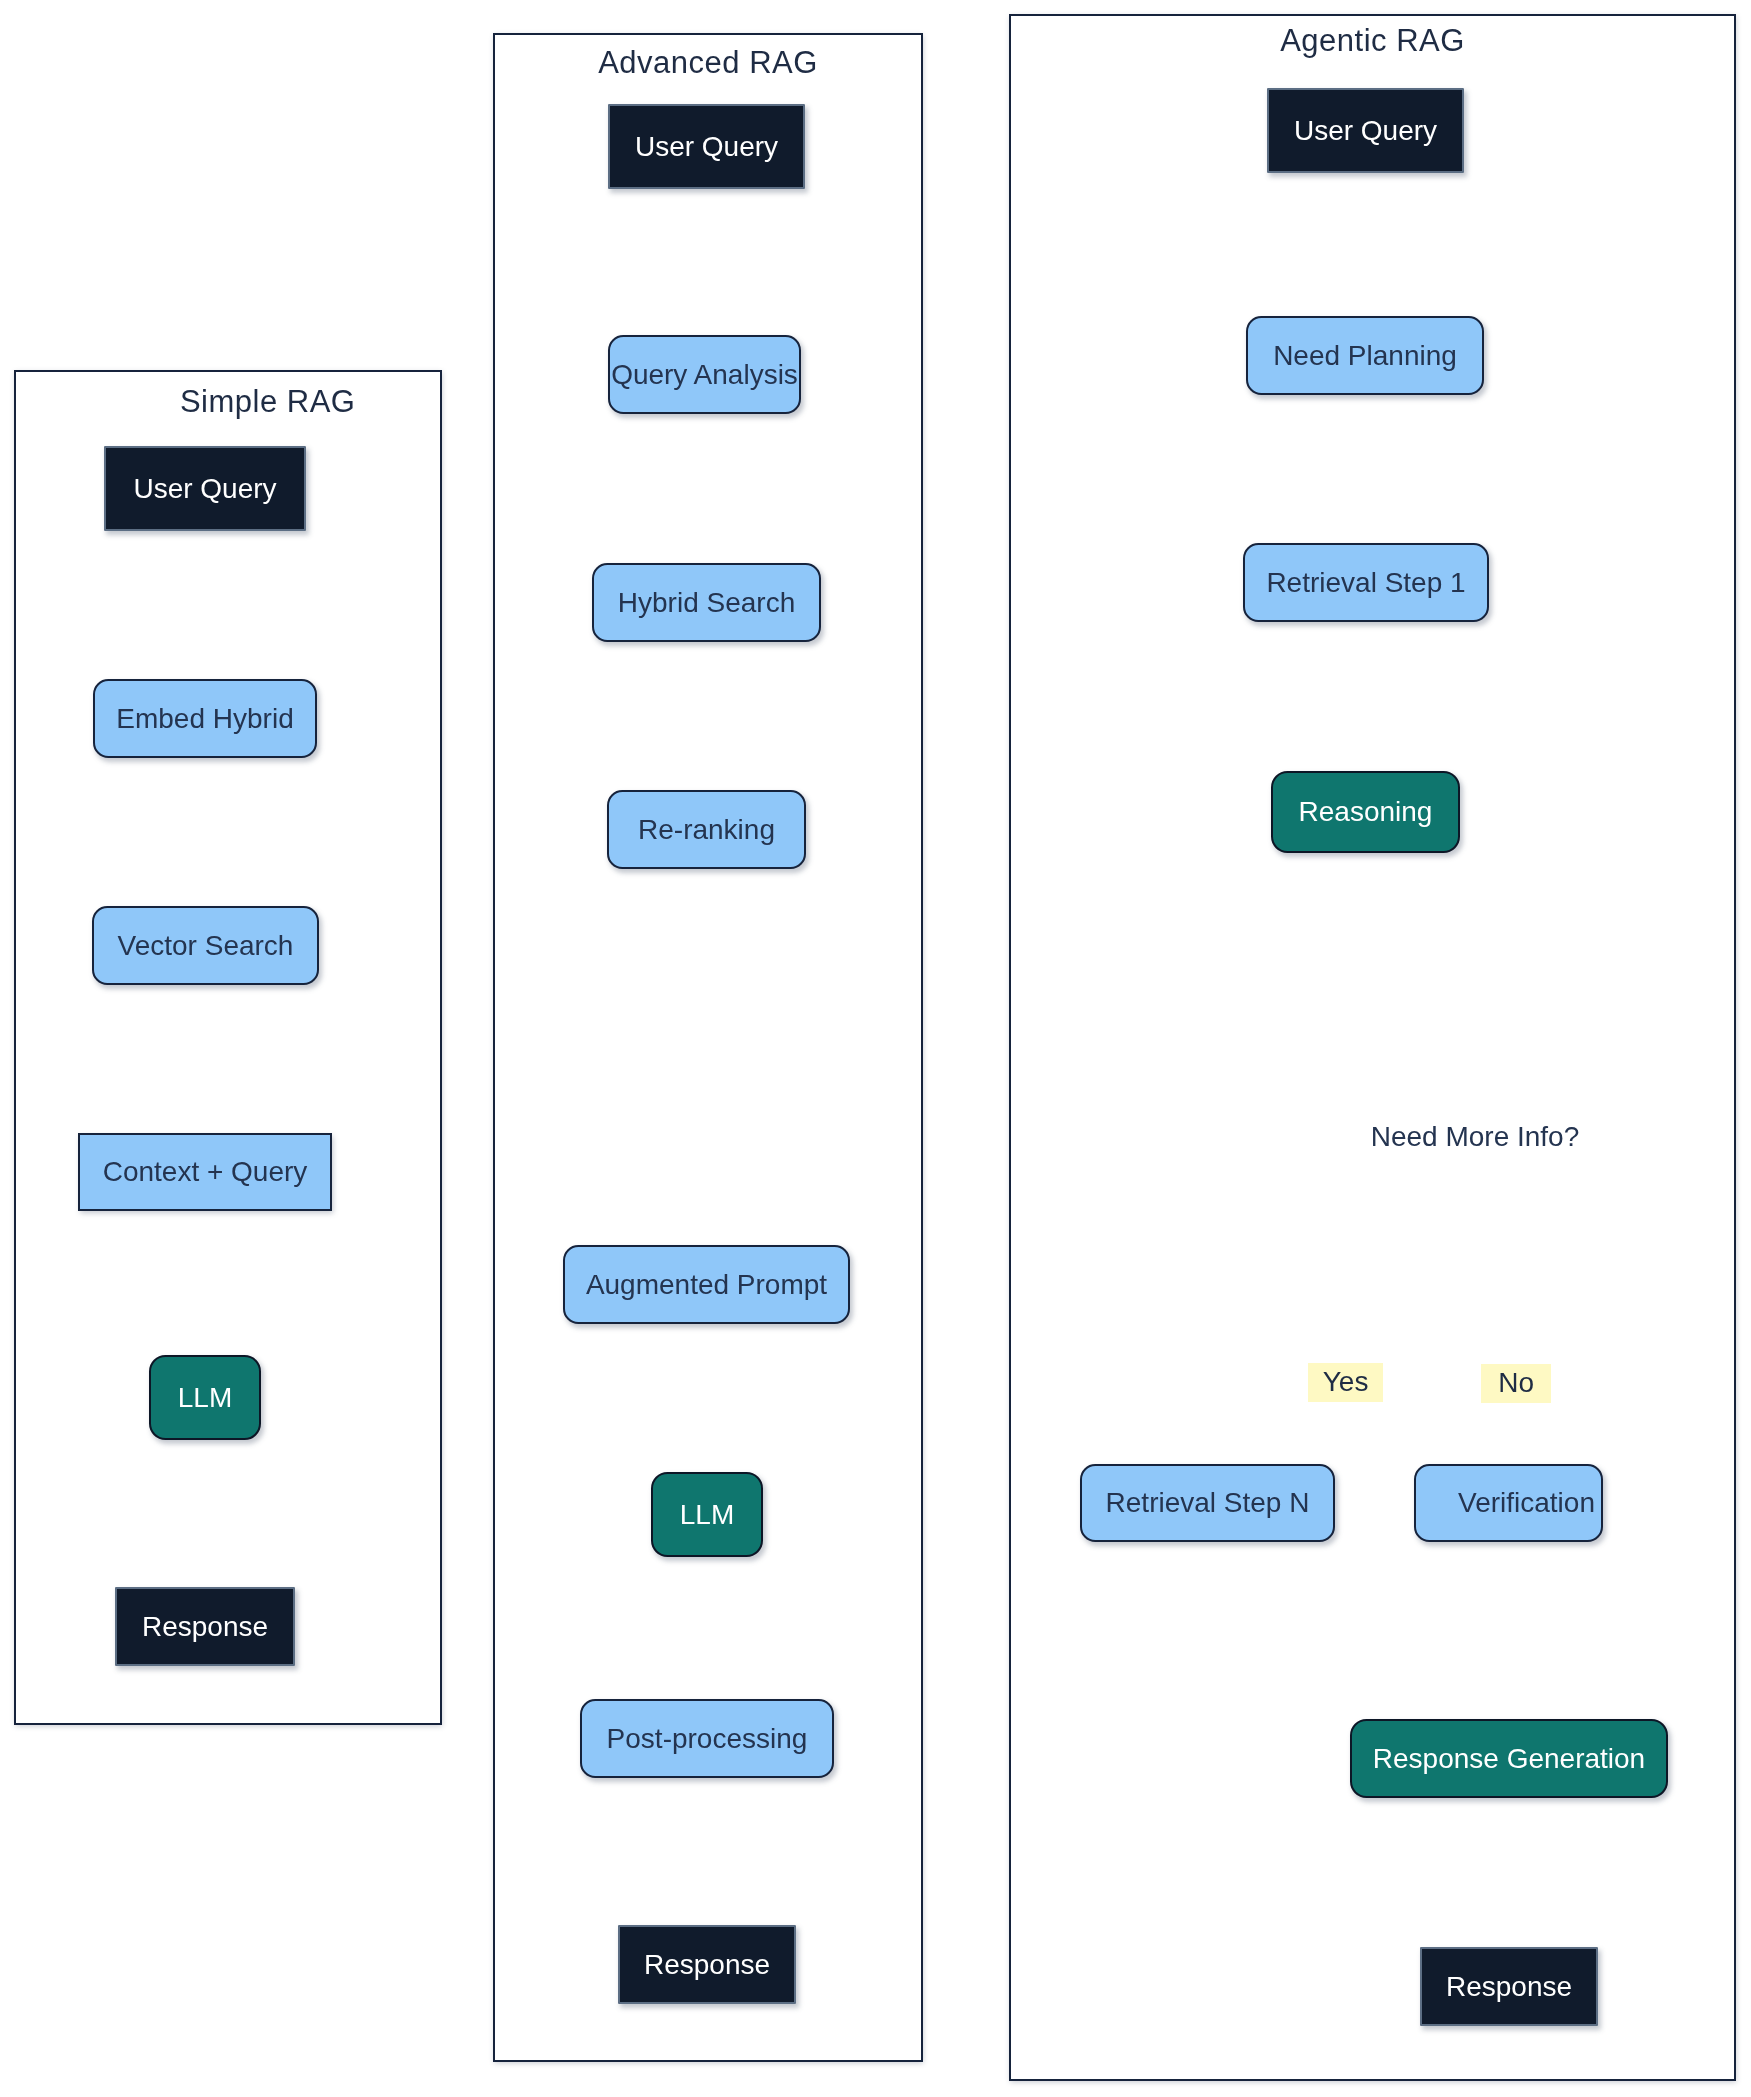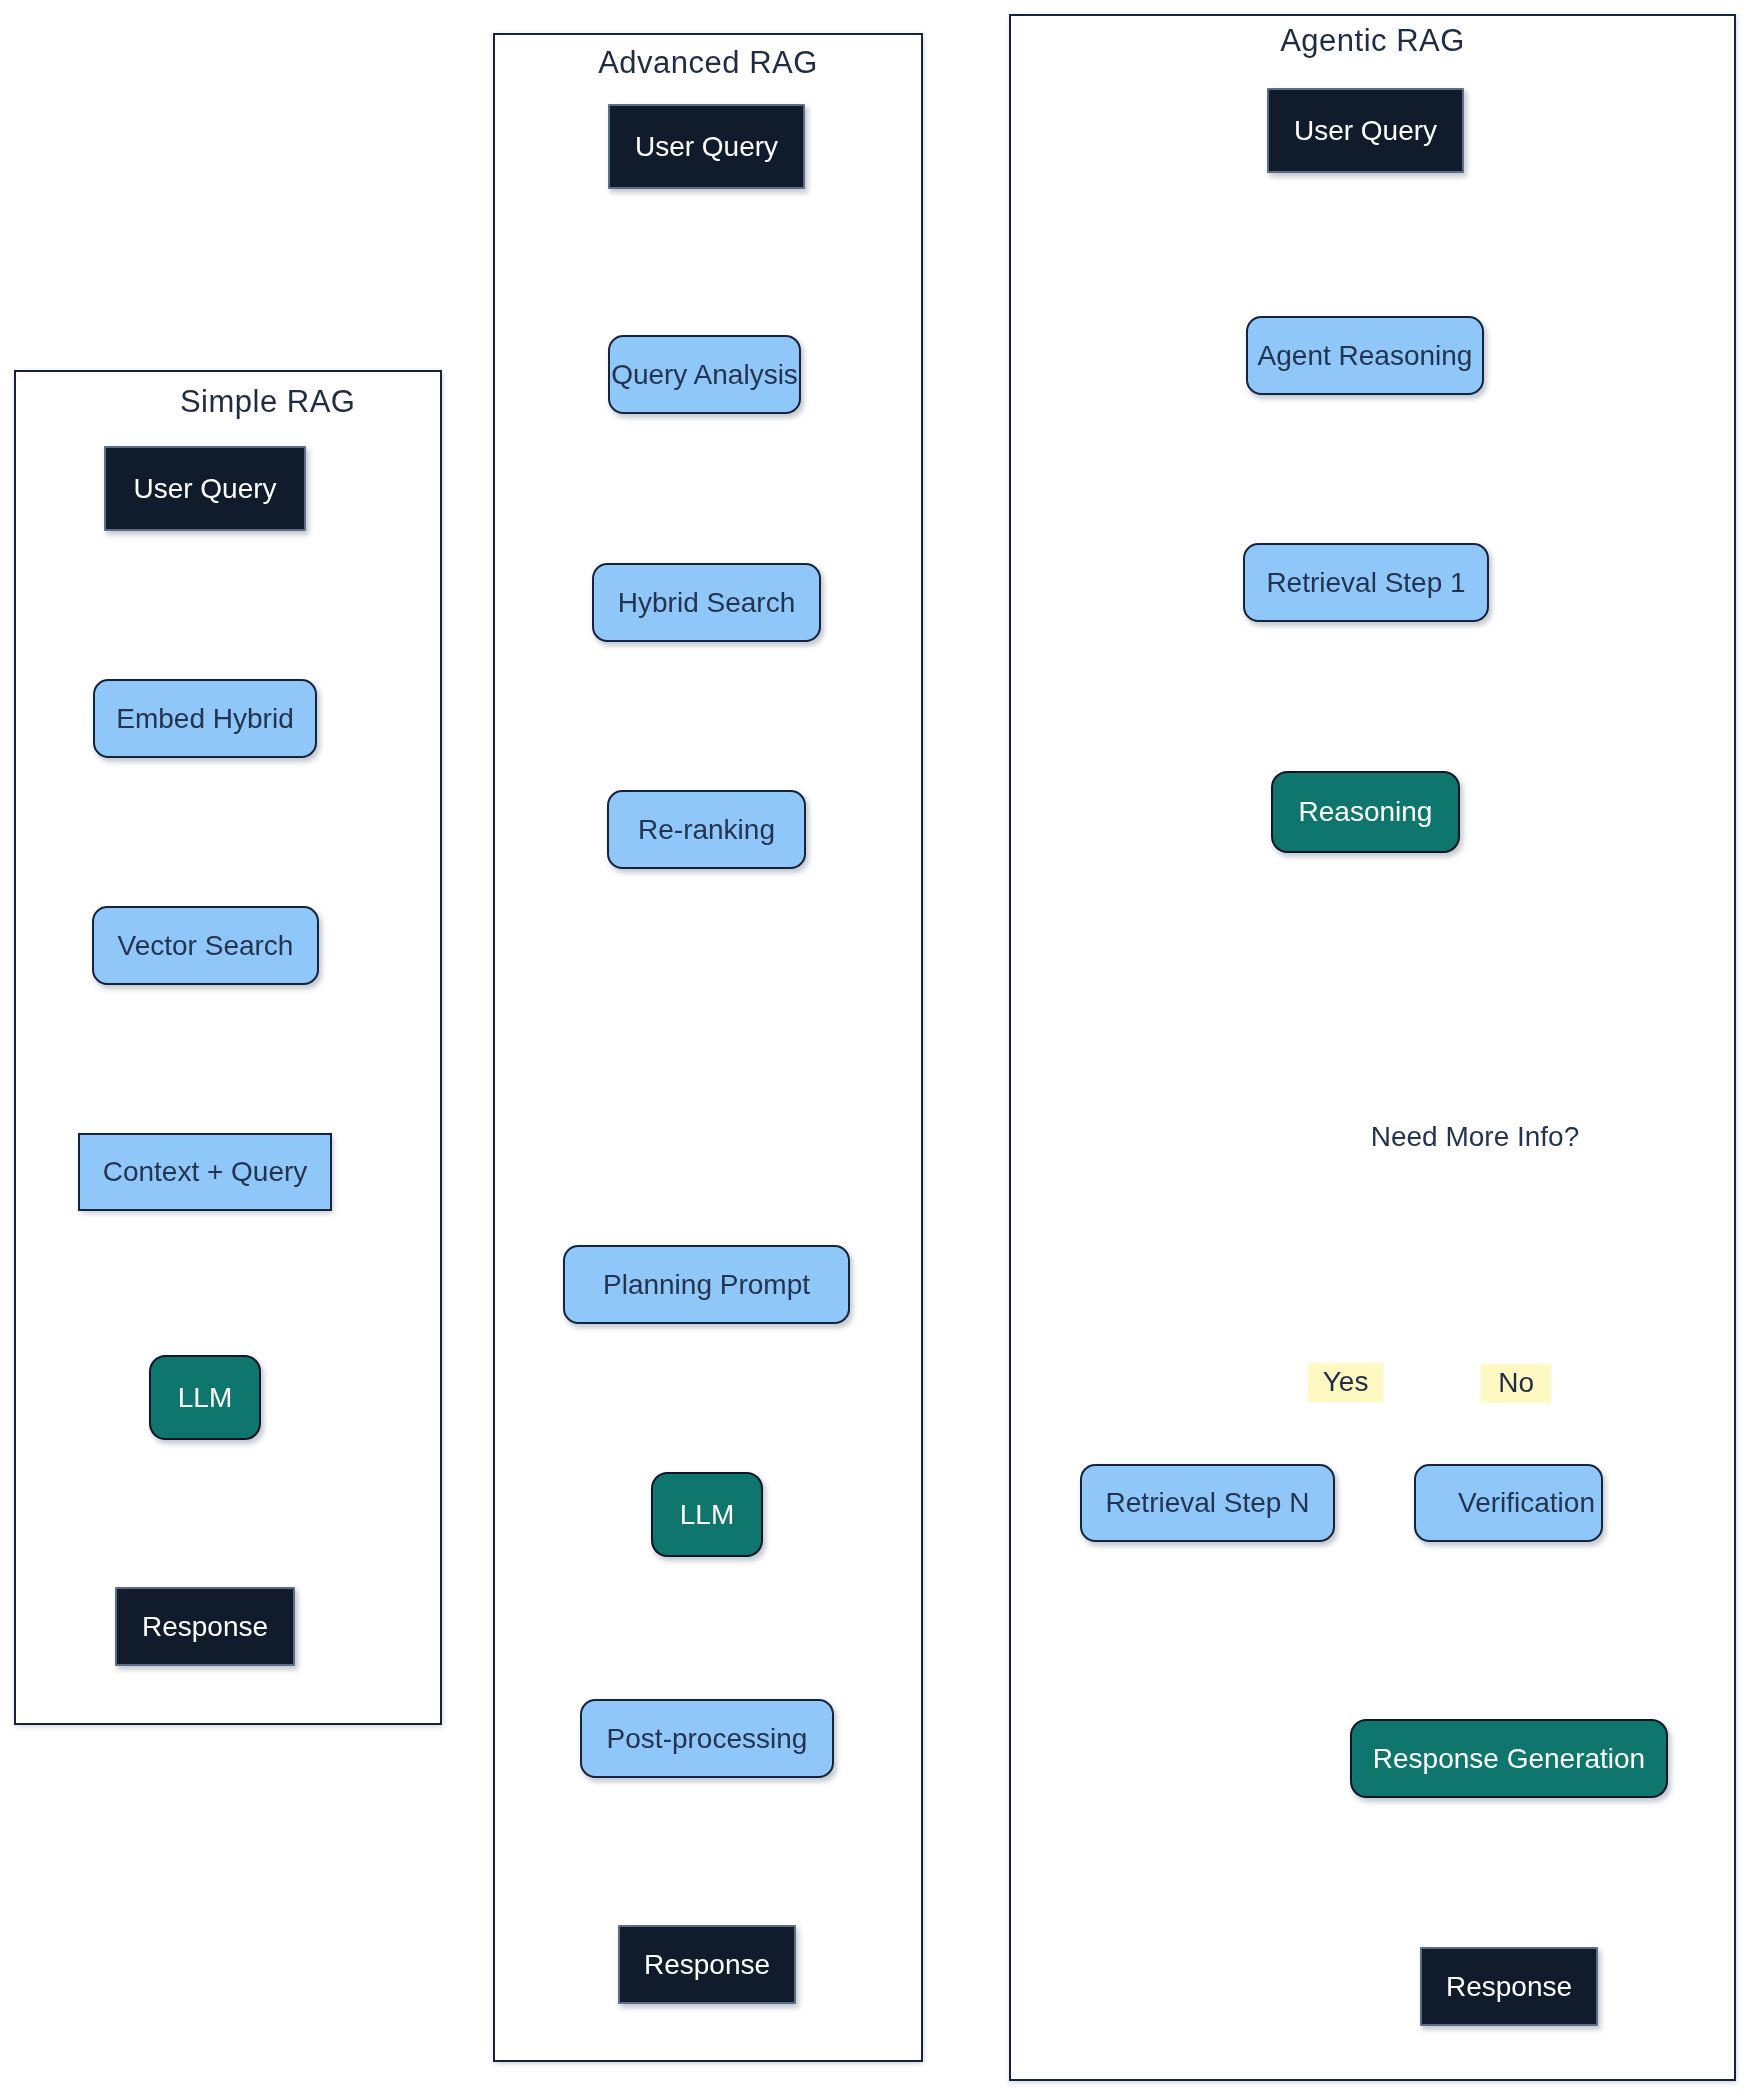--- a/index.html
+++ b/index.html
@@ -75,30 +75,30 @@
   <div class="node accent" style="left:149px; top:1355px; width:112px; height:85px;">LLM</div>
   <div class="node dark" style="left:115px; top:1587px; width:180px; height:79px;">Response</div>
 
   <div class="panel" style="left:493px; top:33px; width:426px; height:2025px;">
     <div class="panel-title" style="top:9.8px;">Advanced RAG</div>
   </div>
   <div class="node dark" style="left:608px; top:104px;  width:197px; height:85px;">User Query</div>
   <div class="node light" style="left:589px; top:335px;  width:193px; height:79px;margin-left:19px;">Query Analysis</div>
   <div class="node light" style="left:592px; top:563px; width:229px; height:79px;">Hybrid Search</div>
   <div class="node light" style="left:607px; top:790px; width:199px; height:79px;">Re-ranking</div>
-  <div class="node light" style="left:563px; top:1245px; width:287px; height:79px;">Planning Prompt</div>
+  <div class="node light" style="left:563px; top:1245px; width:287px; height:79px;">Augmented Prompt</div>
   <div class="node accent" style="left:651px; top:1472px; width:112px; height:85px;">LLM</div>
   <div class="node light" style="left:580px; top:1699px; width:254px; height:79px;">Post-processing</div>
   <div class="node dark" style="left:618px; top:1925px; width:178px; height:79px;">Response</div>
 
   <div class="panel" style="left:1009px; top:13.7px; width:723px; height:2063px;">
     <div class="panel-title" style="top:7.6px;">Agentic RAG</div>
   </div>
   <div class="node dark" style="left:1267px; top:88px;  width:197px; height:85px;">User Query</div>
-  <div class="node light" style="left:1246px; top:316px;  width:238px; height:79px;">Agent Reasoning</div>
+  <div class="node light" style="left:1246px; top:316px;  width:238px; height:79px;">Need Planning</div>
   <div class="node light" style="left:1243px; top:543px;  width:246px; height:79px;">Retrieval Step 1</div>
   <div class="node accent" style="left:1271px; top:771px; width:189px; height:82px;">Reasoning</div>
   <div class="decision-label" style="left:1355px; top:1121px; width:240px;">Need More Info?</div>
   <div class="branch-label" style="left:1308px; top:1363px; width:60px;">Yes</div>
   <div class="branch-label" style="left:1481px; top:1364px; width:55px;">No</div>
   <div class="node light" style="left:1080px; top:1464px; width:255px; height:78px;">Retrieval Step N</div>
   <div class="node light" style="left:1414px; top:1464px; width:189px; height:78px;padding-left:36px;">Verification</div>
   <div class="node accent" style="left:1350px; top:1719px; width:318px; height:79px;">Response Generation</div>
   <div class="node dark" style="left:1420px; top:1947px; width:178px; height:79px;">Response</div>
 

